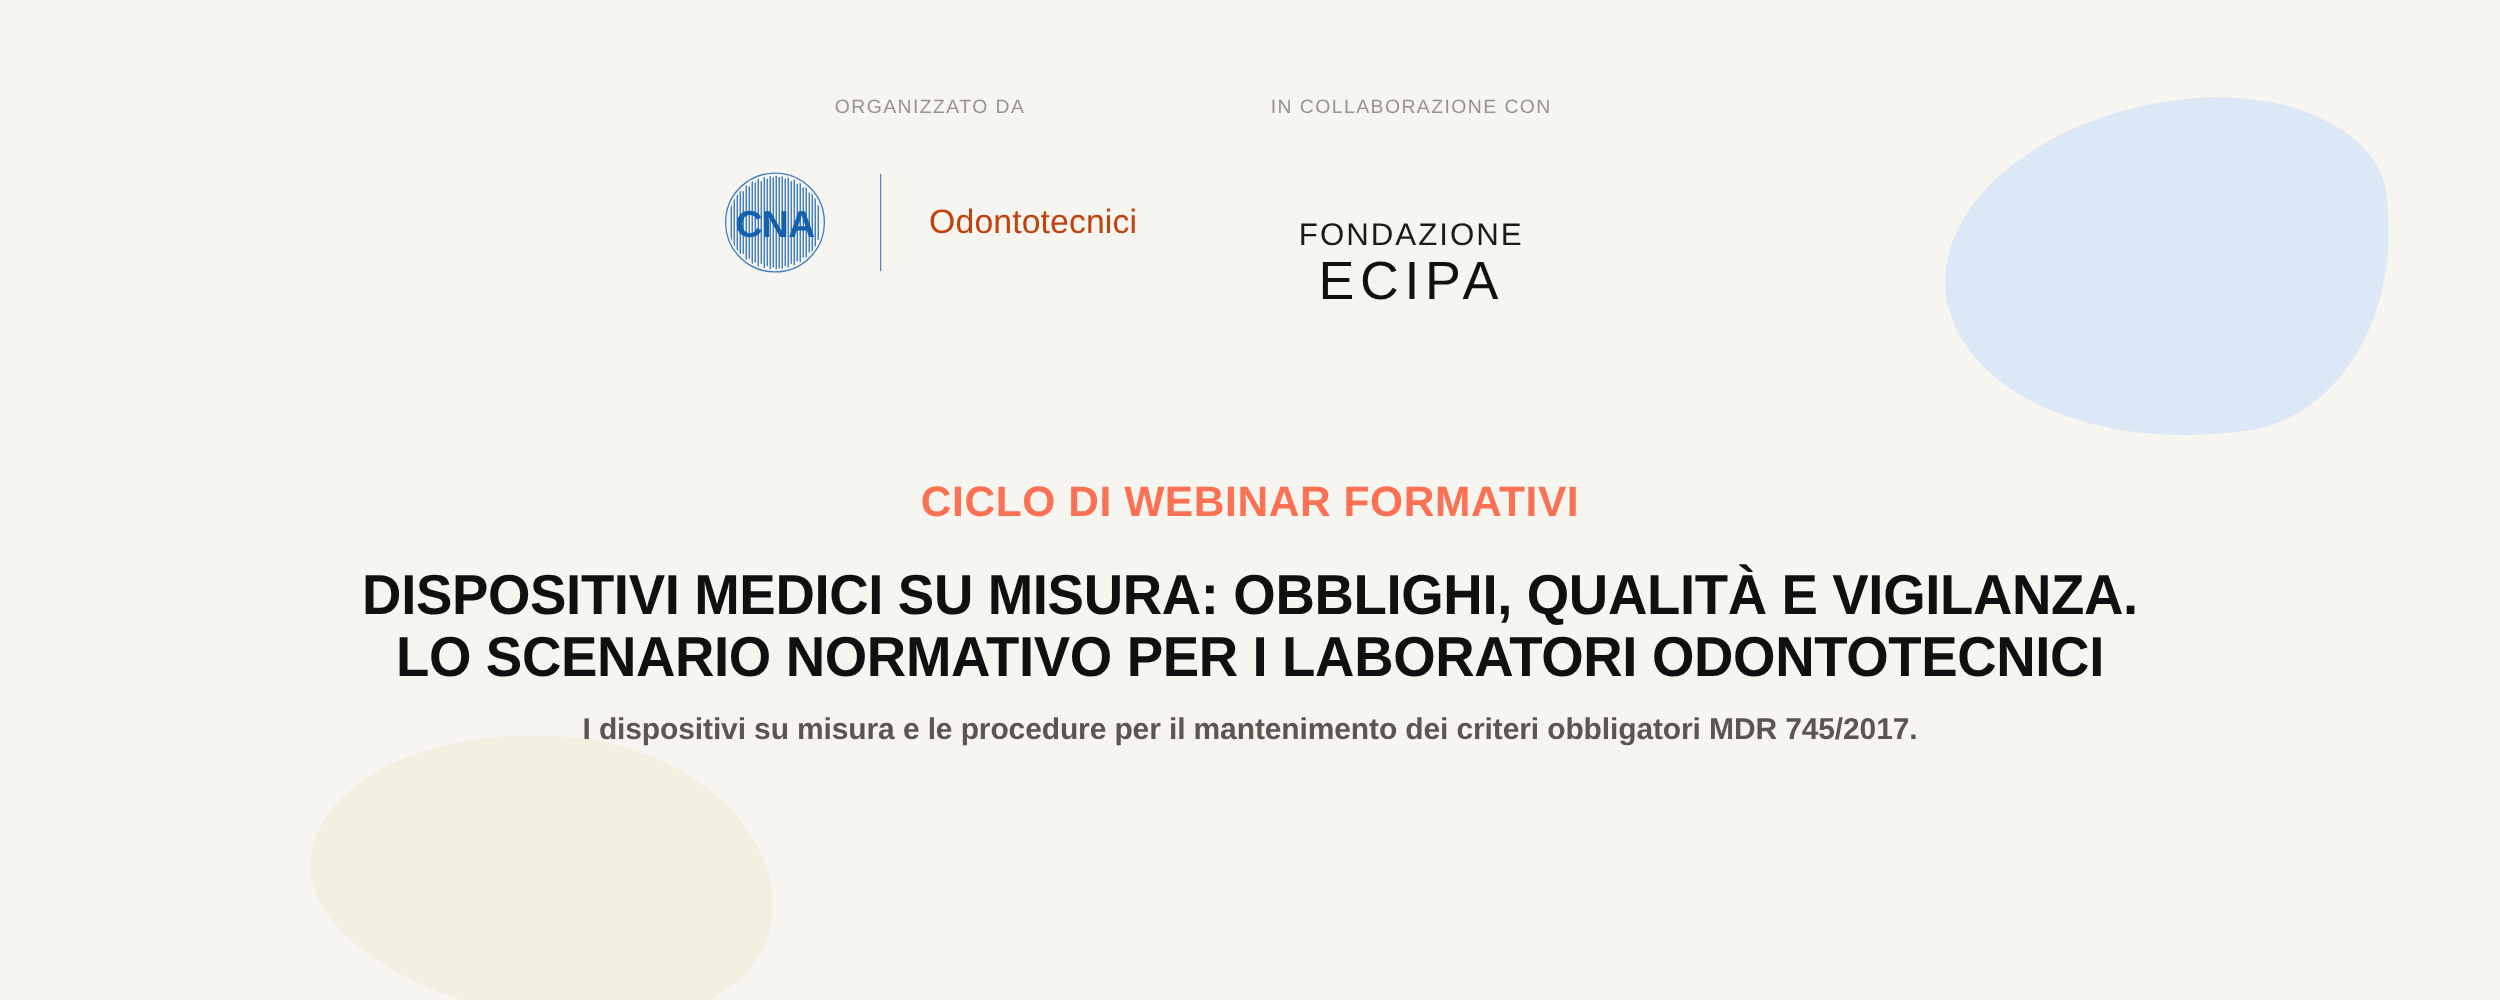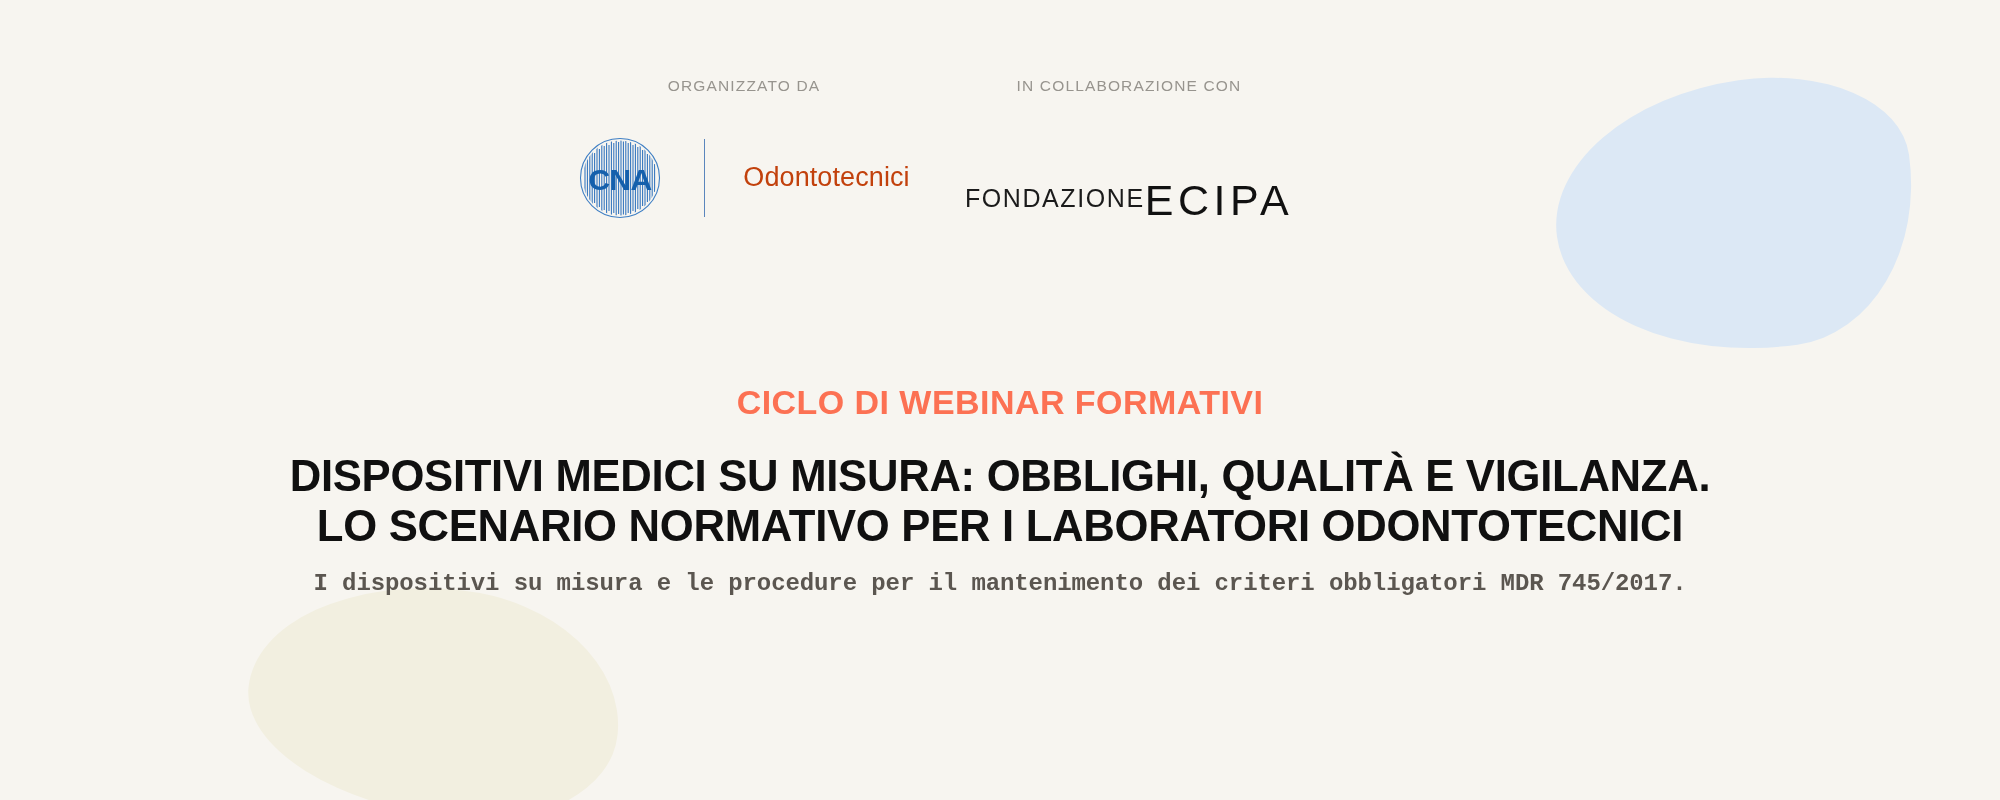--- a/index.html
+++ b/index.html
@@ -125,21 +125,21 @@
     color: #c2410c;
     font-weight: 400;
     letter-spacing: 0.1px;
     white-space: nowrap;
   }
 
   
   .ecipa-block {
     margin-top: 42px;
     display: flex;
-    flex-direction: row;
+    flex-direction: column;
     align-items: center;
     line-height: 1;
   }
   .ecipa-top {
     font-size: 25px;
     letter-spacing: 1.6px;
     color: #1b1b1b;
     font-weight: 300;
     white-space: nowrap;
   }
@@ -179,21 +179,20 @@
   }
   .title-line { display: block; white-space: nowrap; }
 
   .subtitle {
     margin: 16px 0 0 0;
     color: #5b5650;
     font-weight: 700;
     font-size: 24px;
     line-height: 1.3;
     letter-spacing: -0.1px;
-    font-family: Liberation Mono, monospace;
   }
   .subtitle-line { display: block; white-space: nowrap; }
 </style>
 </head>
 <body>
 
 <div class="stage">
 
   <div class="blob-layer">
     <div class="blob-blue"></div>

